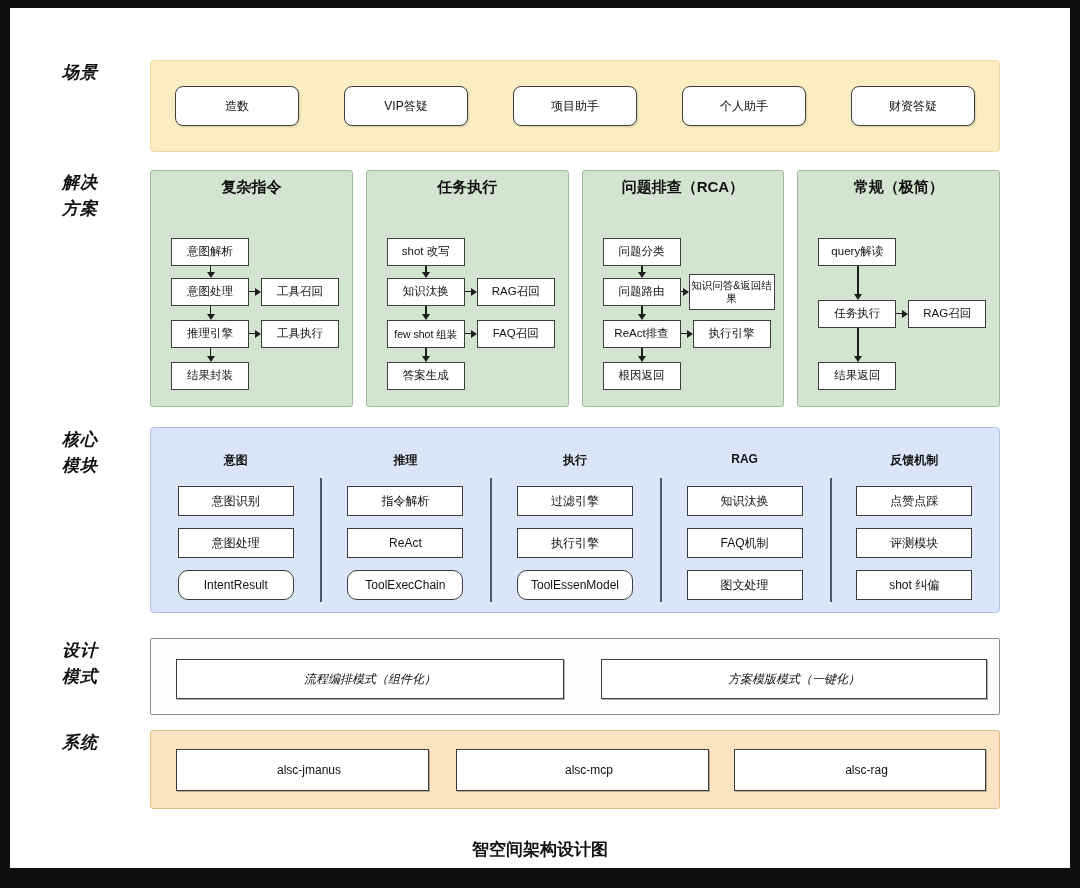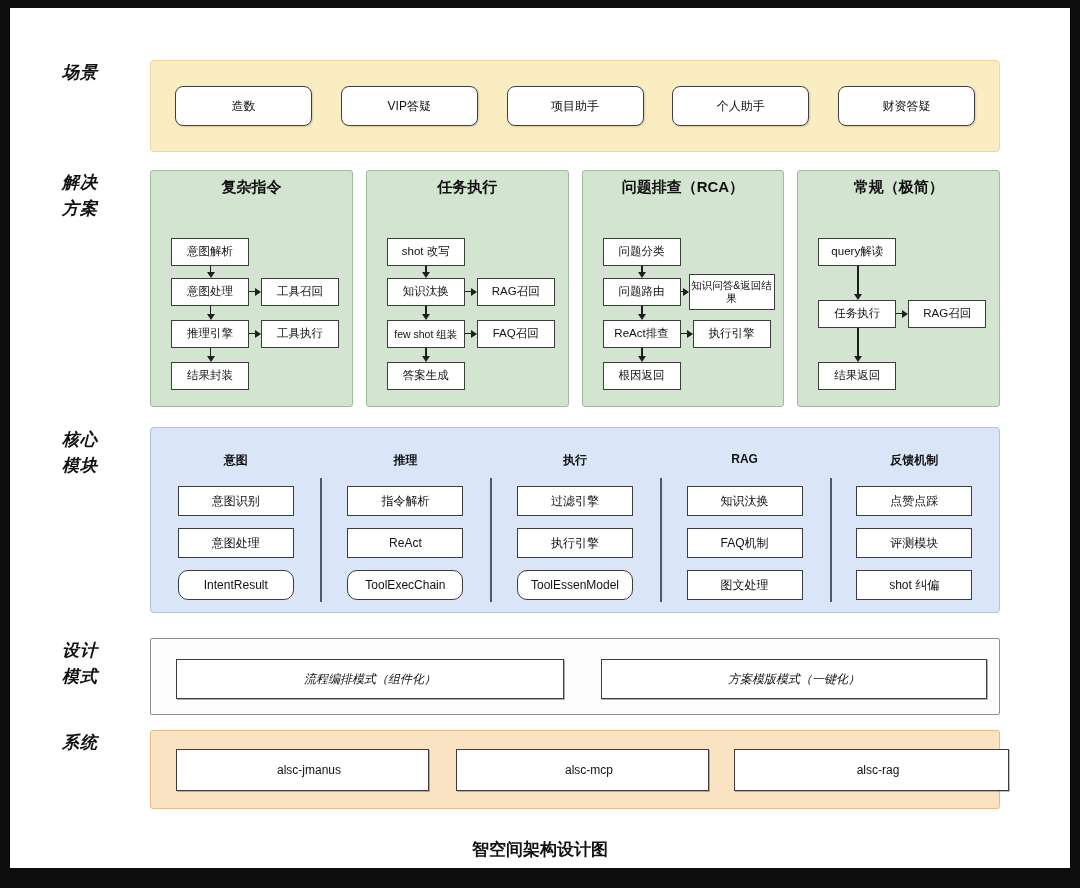--- a/index.html
+++ b/index.html
@@ -19,21 +19,21 @@
   }
   .row-label span { display:block; }
   .band { width:850px; box-sizing:border-box; position:relative; border-radius:4px; }
 
   
   .scenario-band {
     background:#FBEDC2; border:1px solid #EBD7A2;
     display:flex; align-items:center; justify-content:space-between; padding:0 24px;
   }
   .sc-box {
-    width:137px; height:40px; background:#fff; border:1.5px solid #3f3f3f; border-radius:8px;
+    width:124px; height:40px; background:#fff; border:1.5px solid #3f3f3f; border-radius:8px;
     display:flex; align-items:center; justify-content:center; font-size:12px;
     box-shadow:1px 1px 2px rgba(0,0,0,0.15); box-sizing:border-box;text-align:center;
   }
 
   
   .solution-band { display:flex; gap:13px; border:none; background:transparent; border-radius:0; }
   .panel { flex:1; position:relative; background:#D3E4D0; border:1px solid #9FBC9C; border-radius:3px; }
   .panel-title { position:absolute; top:7px; left:0; width:100%; text-align:center; font-weight:bold; font-size:15px; }
   .node {
     position:absolute; width:78px; height:28px; background:#fff; border:1.5px solid #3c3c3c;
@@ -220,19 +220,19 @@
     </div>
   </div>
 
   <div class="row" style="top:722px;height:79px">
     <div class="row-label">
       <span>系统</span>
     </div>
     <div class="band system-band">
       <div class="system-box" style="left:25px;width:253px">alsc-jmanus</div>
       <div class="system-box" style="left:305px;width:253px">alsc-mcp</div>
-      <div class="system-box" style="left:583px;width:275px">alsc-rag</div>
+      <div class="system-box" style="left:583px;width:252px">alsc-rag</div>
     </div>
   </div>
 
   <div class="diagram-title">智空间架构设计图</div>
 
 </div>
 
 </body></html>

